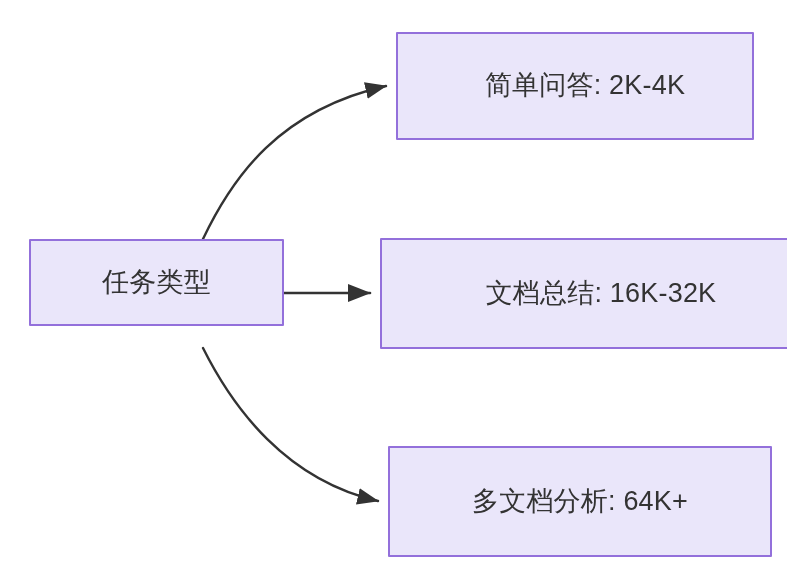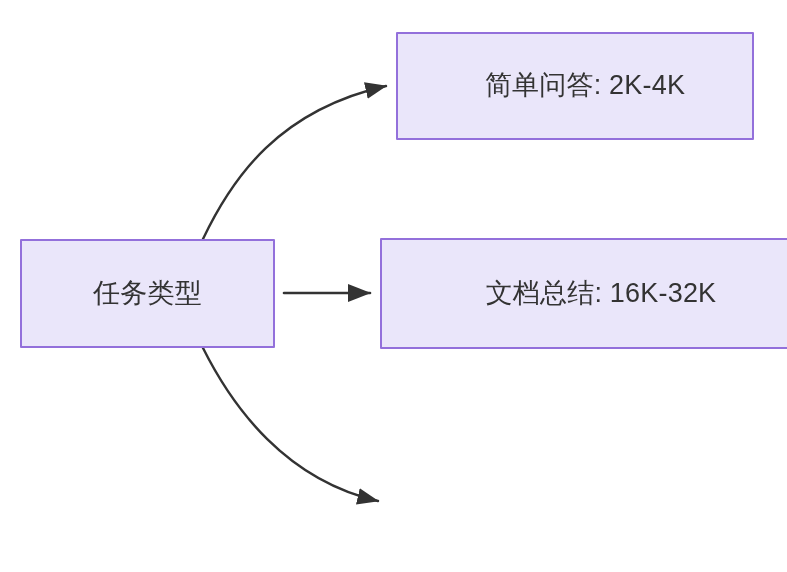--- a/index.html
+++ b/index.html
@@ -39,21 +39,21 @@
   }
   .node-label {
     color: #333333;
     font-size: 27px;
     line-height: 1.25;
     letter-spacing: 0.2px;
     white-space: nowrap;
     font-weight: 400;
   }
   
-  #node-root  { left: 20px;  top: 239px; width: 255px; height: 109px; text-align: right; }
+  #node-root  { left: 29px;  top: 239px; width: 255px; height: 87px; text-align: right; }
   #node-qa    { left: 396px; top: 32px;  width: 358px; height: 108px; padding-left: 20px; }
   #node-sum   { left: 380px; top: 238px; width: 442px; height: 111px; }
   #node-multi { left: 388px; top: 446px; width: 384px; height: 111px; }
 </style>
 </head>
 <body>
 
 <div id="canvas">
 
   <svg id="edges" viewBox="0 0 787 572" width="787" height="572" xmlns="http://www.w3.org/2000/svg">
@@ -75,14 +75,17 @@
   </div>
 
   <div class="node" id="node-qa">
     <span class="node-label">简单问答: 2K-4K</span>
   </div>
 
   <div class="node" id="node-sum">
     <span class="node-label">文档总结: 16K-32K</span>
   </div>
 
+  <div class="node" id="node-multi">
+    <span class="node-label">多文档分析: 64K+</span>
+  </div>
 
 </div>
 
 </body></html>

